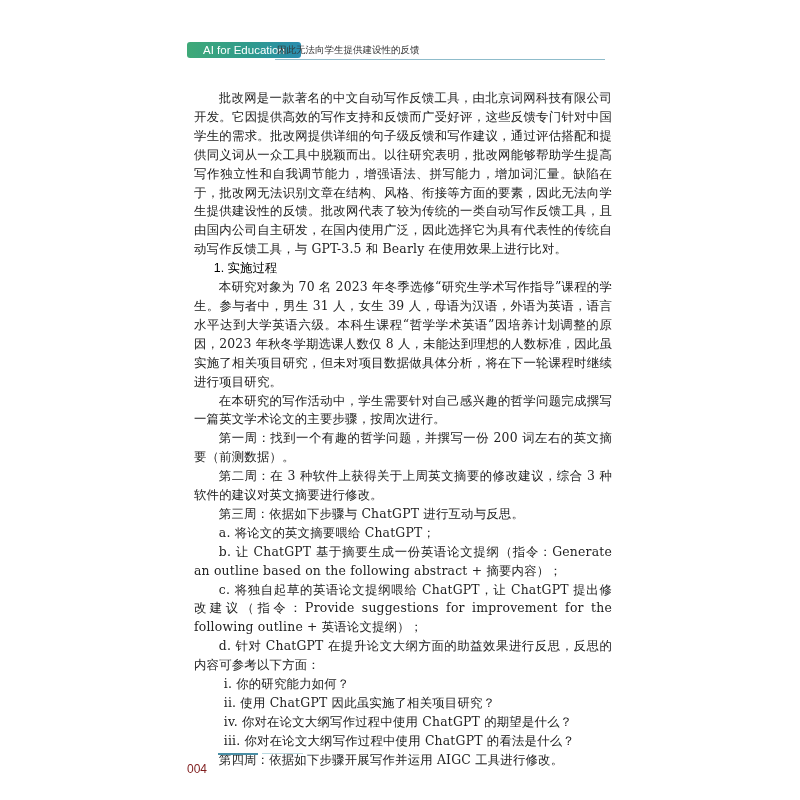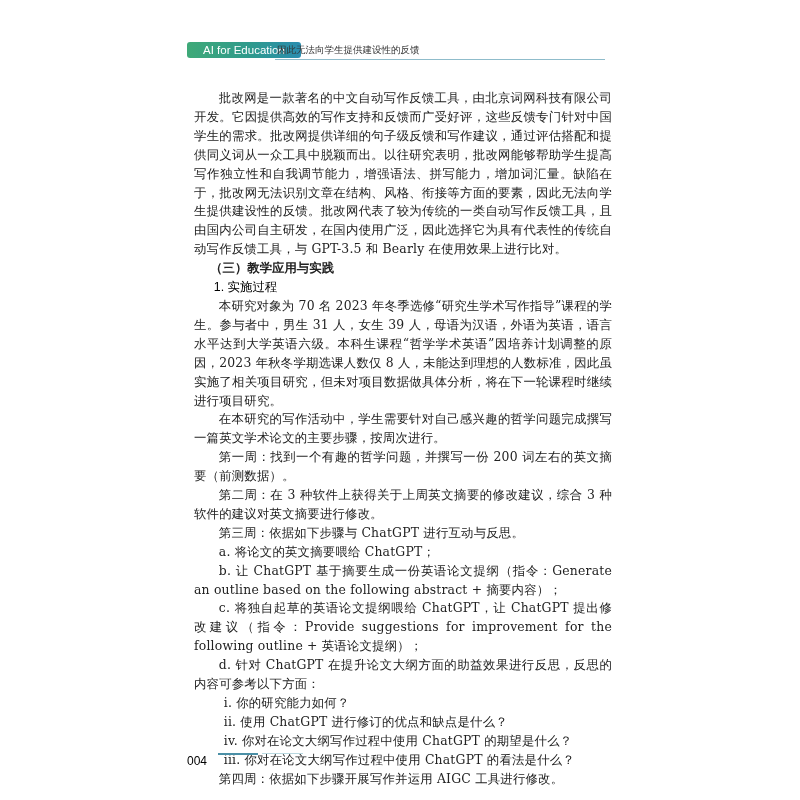--- a/index.html
+++ b/index.html
@@ -92,25 +92,25 @@
     .footer {
       position: absolute;
       left: 187px;
       top: 745px;
       height: 16px;
       width: 200px;
     }
     .page-number {
       position: absolute;
       left: 0;
-      top: 8px;
+      top: 16px;
       font-family: "Liberation Sans", "DejaVu Sans", sans-serif;
       font-size: 12px;
       line-height: 16px;
-      color: #000000;
+      color: #7f1d1d;
     }
     .footer-line-dark {
       position: absolute;
       left: 31px;
       top: 8px;
       width: 40px;
       height: 1.5px;
       background: #4a8fa6;
     }
     .footer-line-light {
@@ -126,33 +126,32 @@
 <body>
 
 <div class="header">
   <span class="header-badge">AI for Education</span>
   <span class="header-title">因此无法向学生提供建设性的反馈</span>
   <div class="header-rule"></div>
 </div>
 
 <div class="content">
   <p class="p indent">批改网是一款著名的中文自动写作反馈工具，由北京词网科技有限公司开发。它因提供高效的写作支持和反馈而广受好评，这些反馈专门针对中国学生的需求。批改网提供详细的句子级反馈和写作建议，通过评估搭配和提供同义词从一众工具中脱颖而出。以往研究表明，批改网能够帮助学生提高写作独立性和自我调节能力，增强语法、拼写能力，增加词汇量。缺陷在于，批改网无法识别文章在结构、风格、衔接等方面的要素，因此无法向学生提供建设性的反馈。批改网代表了较为传统的一类自动写作反馈工具，且由国内公司自主研发，在国内使用广泛，因此选择它为具有代表性的传统自动写作反馈工具，与 GPT-3.5 和 Bearly 在使用效果上进行比对。</p>
-  <p class="heading">（三）教学应用与实践</p>
   <p class="subheading">1. 实施过程</p>
   <p class="p indent">本研究对象为 70 名 2023 年冬季选修“研究生学术写作指导”课程的学生。参与者中，男生 31 人，女生 39 人，母语为汉语，外语为英语，语言水平达到大学英语六级。本科生课程“哲学学术英语”因培养计划调整的原因，2023 年秋冬学期选课人数仅 8 人，未能达到理想的人数标准，因此虽实施了相关项目研究，但未对项目数据做具体分析，将在下一轮课程时继续进行项目研究。</p>
   <p class="p indent">在本研究的写作活动中，学生需要针对自己感兴趣的哲学问题完成撰写一篇英文学术论文的主要步骤，按周次进行。</p>
   <p class="p indent">第一周：找到一个有趣的哲学问题，并撰写一份 200 词左右的英文摘要（前测数据）。</p>
   <p class="p indent">第二周：在 3 种软件上获得关于上周英文摘要的修改建议，综合 3 种软件的建议对英文摘要进行修改。</p>
   <p class="p indent">第三周：依据如下步骤与 ChatGPT 进行互动与反思。</p>
   <p class="p indent">a. 将论文的英文摘要喂给 ChatGPT；</p>
   <p class="p indent">b. 让 ChatGPT 基于摘要生成一份英语论文提纲（指令：Generate an outline based on the following abstract + 摘要内容）；</p>
   <p class="p indent">c. 将独自起草的英语论文提纲喂给 ChatGPT，让 ChatGPT 提出修改建议（指令：Provide suggestions for improvement for the following outline + 英语论文提纲）；</p>
   <p class="p indent">d. 针对 ChatGPT 在提升论文大纲方面的助益效果进行反思，反思的内容可参考以下方面：</p>
   <p class="p sub-item">i. 你的研究能力如何？</p>
-  <p class="p sub-item">ii. 使用 ChatGPT 进行修订的优点和缺点是什么？</p>
+  <p class="p sub-item">ii. 使用 ChatGPT 因此虽实施了相关项目研究？</p>
   <p class="p sub-item">iv. 你对在论文大纲写作过程中使用 ChatGPT 的期望是什么？</p>
   <p class="p sub-item">iii. 你对在论文大纲写作过程中使用 ChatGPT 的看法是什么？</p>
   <p class="p indent">第四周：依据如下步骤开展写作并运用 AIGC 工具进行修改。</p>
 </div>
 
 <div class="footer">
   <span class="page-number">004</span>
   <div class="footer-line-dark"></div>
   <div class="footer-line-light"></div>
 </div>

